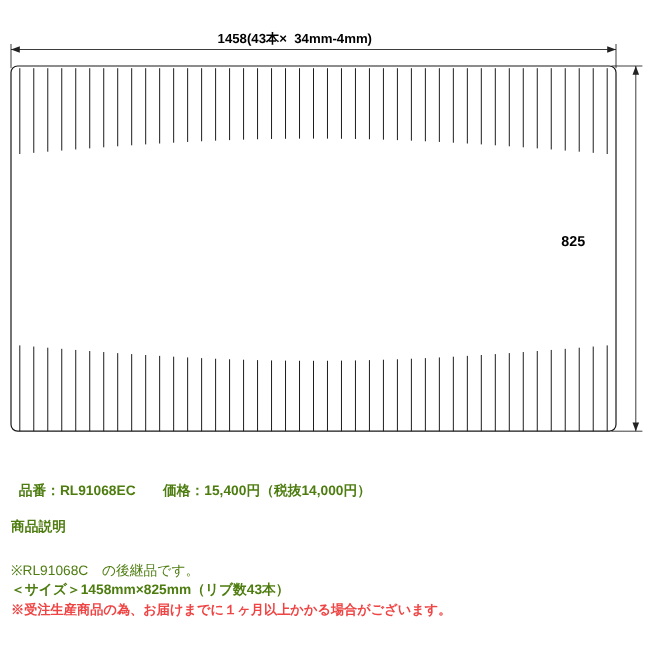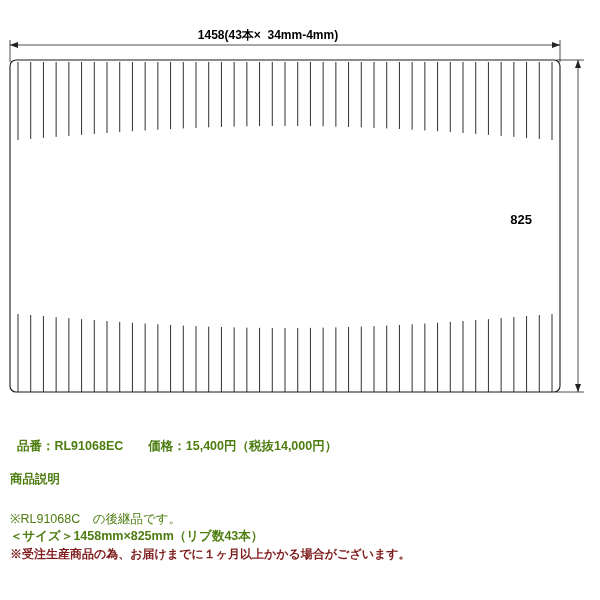--- a/index.html
+++ b/index.html
@@ -55,21 +55,21 @@
     font-size: 12.5px;
     line-height: 1.5;
     white-space: pre;
     color: #4d7c0f;
   }
   .line.bold { font-weight: bold; }
   #product-line { top: 418px; font-weight: bold; }
   #desc-heading { top: 470px; font-weight: bold; }
   #desc-size    { top: 490px; font-weight: bold; margin-top: 37px; }
   #desc-note    { top: 510px; font-weight: normal; }
-  #notice-line  { top: 545px; color: #7f1d1d; font-weight: bold; font-size: 12px; }
+  #notice-line  { top: 545px; color: #ef4444; font-weight: bold; font-size: 12px; }
 </style>
 </head>
 <body>
 
 <div id="diagram">
 
   <svg width="600" height="410" viewBox="0 0 600 410">
 
     <g stroke="#222" stroke-width="0.8" fill="none">
 

